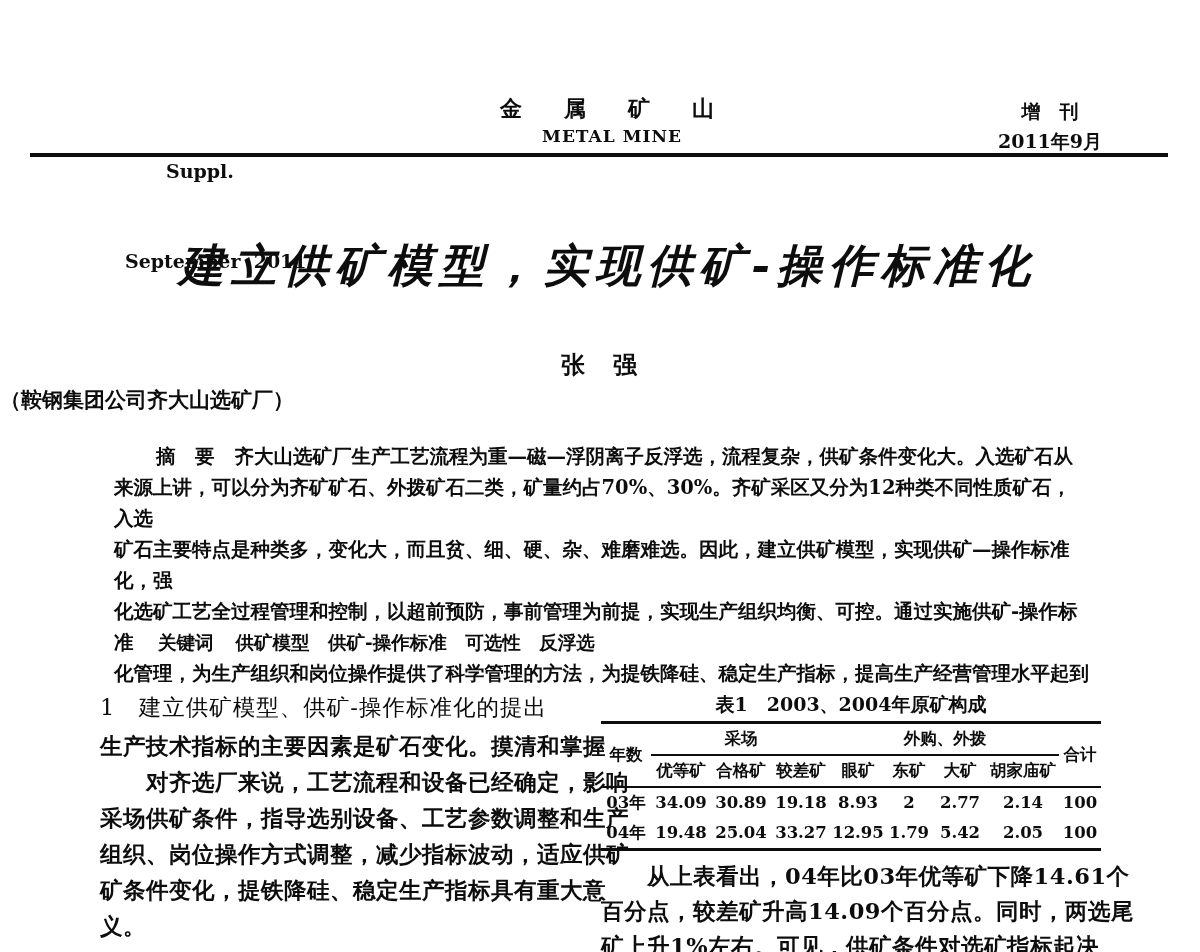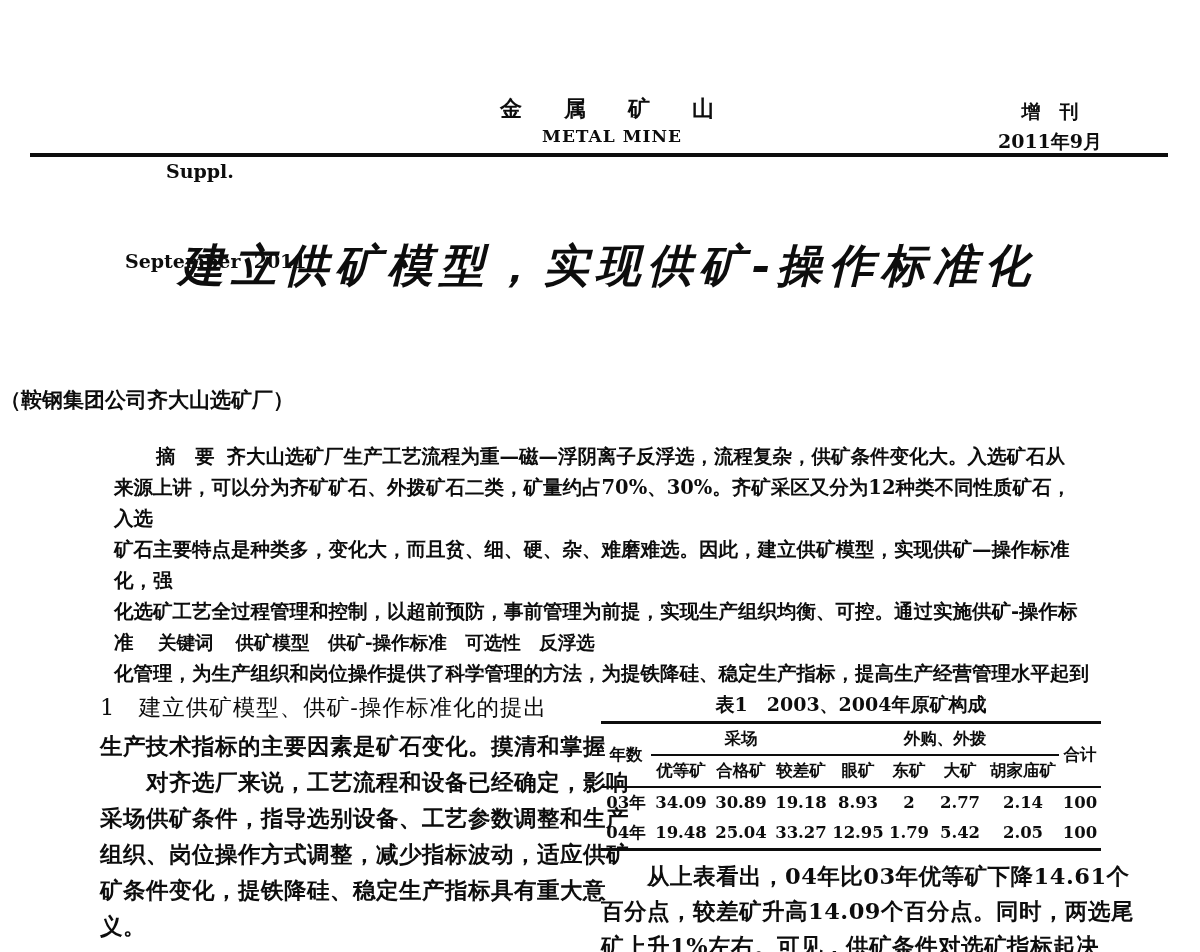--- a/index.html
+++ b/index.html
@@ -25,21 +25,21 @@
     font-size:45px;font-weight:bold;font-style:italic;letter-spacing:7px;padding-left:8px;}
   .author{position:absolute;left:0;top:349px;width:100%;text-align:center;
     font-size:24px;font-weight:bold;letter-spacing:2px;}
   .affiliation{position:absolute;left:0;top:386px;width:100%;text-align:left;
     font-size:21px;font-weight:bold;}
 
   
   .abstract{position:absolute;left:114px;top:441px;width:975px;
     font-size:19.5px;line-height:31px;font-weight:bold;}
   .abstract .indent{padding-left:42px;}
-  .abstract .abs-label{margin-right:12px;}
+  .abstract .abs-label{margin-right:20px;}
   .keywords{position:absolute;left:158px;top:630px;width:900px;
     font-size:18.5px;font-weight:bold;}
   .keywords .kw-label{margin-right:22px;}
 
   
   .col-left{position:absolute;left:100px;top:692px;width:494px;}
   .col-right{position:absolute;left:601px;top:692px;width:500px;}
   .sec-heading{font-size:22.5px;font-weight:normal;line-height:30px;letter-spacing:1px;}
   .body-line{font-size:22.5px;line-height:36px;font-weight:bold;letter-spacing:0.5px;
     white-space:nowrap;}
@@ -71,20 +71,21 @@
     <div class="zh">金　属　矿　山</div>
     <div class="en">METAL MINE</div>
   </div>
   <div class="hdr-right">
     <div class="l1">增　刊</div>
     <div class="l2">2011年9月</div>
   </div>
   <div class="hdr-rule"></div>
 
   <div class="title">建立供矿模型，实现供矿-操作标准化</div>
+  <div class="author">张　强</div>
   <div class="affiliation">（鞍钢集团公司齐大山选矿厂）</div>
 
   <div class="abstract">
     <div class="indent">
       <span class="abs-label">摘　要</span><span>齐大山选矿厂生产工艺流程为重—磁—浮阴离子反浮选，流程复杂，供矿条件变化大。入选矿石从</span>
     </div>
     <div>来源上讲，可以分为齐矿矿石、外拨矿石二类，矿量约占70%、30%。齐矿采区又分为12种类不同性质矿石，入选</div>
     <div>矿石主要特点是种类多，变化大，而且贫、细、硬、杂、难磨难选。因此，建立供矿模型，实现供矿—操作标准化，强</div>
     <div>化选矿工艺全过程管理和控制，以超前预防，事前管理为前提，实现生产组织均衡、可控。通过实施供矿-操作标准</div>
     <div>化管理，为生产组织和岗位操作提供了科学管理的方法，为提铁降硅、稳定生产指标，提高生产经营管理水平起到</div>

